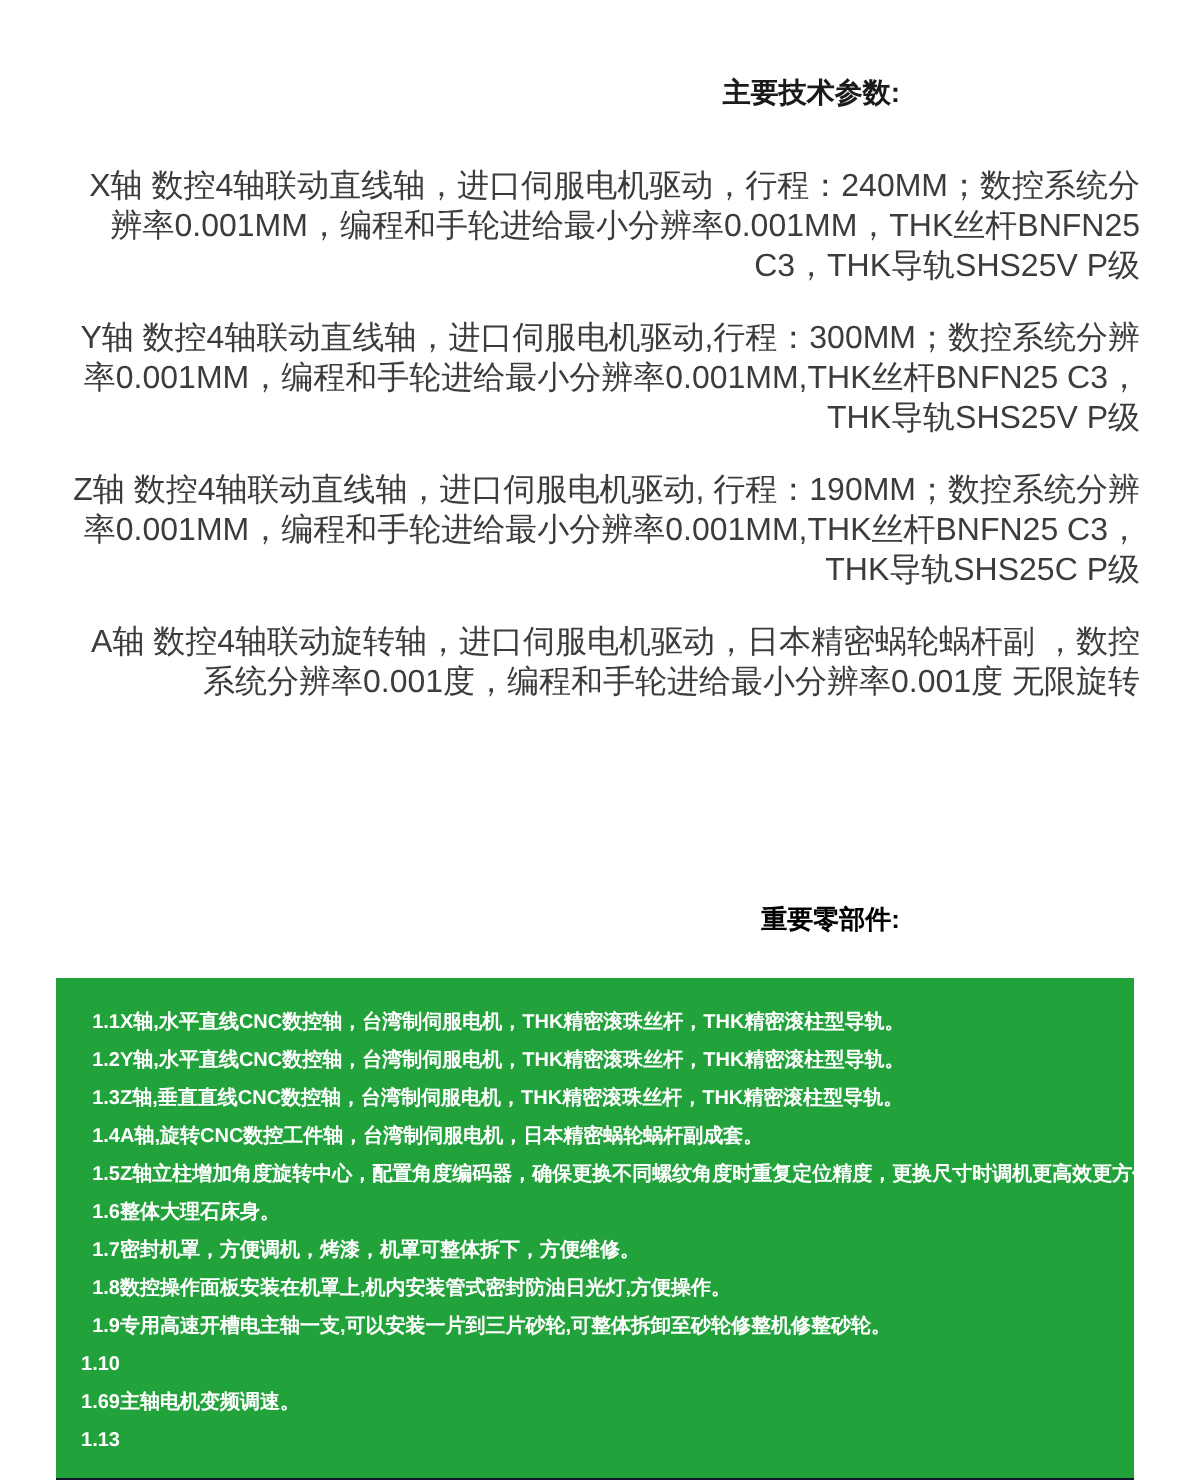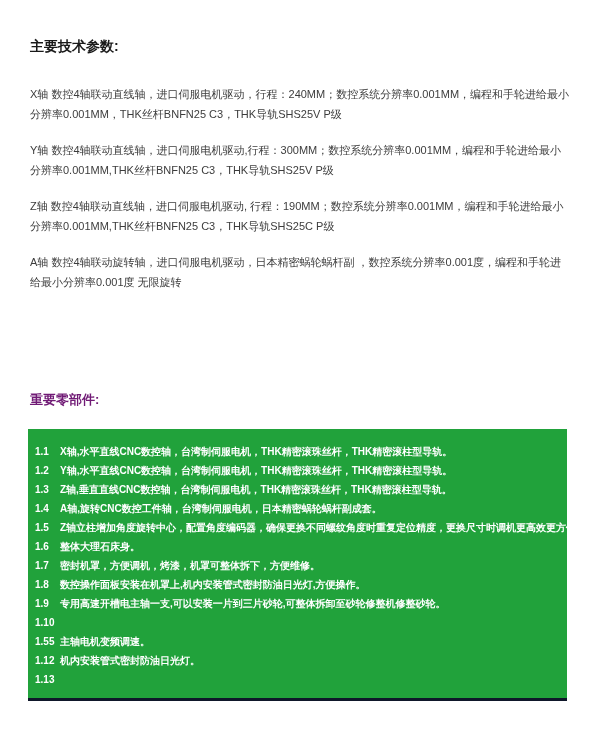--- a/index.html
+++ b/index.html
@@ -12,39 +12,40 @@
     height: 740px;
     font-family: "Liberation Sans", sans-serif;
     overflow: hidden;
   }
   .page {
     box-sizing: border-box;
     width: 480px;
     height: 740px;
     padding: 38px 30px 0 30px;
     background: #ffffff;
+    text-align: right;
   }
   .tech-heading {
     font-size: 14px;
     font-weight: bold;
     color: #1a1a1a;
     margin: 0 0 30px 0;
     line-height: 16px;
   }
   .tech-para {
-    font-size: 11px;
+    font-size: 16px;
     line-height: 20px;
     color: #3c3c3c;
     margin: 0 0 16px 0;
     width: 540px;
   }
   .components-heading {
     font-size: 13px;
     font-weight: bold;
-    color: #701a75;
+    color: #000000;
     margin: 100px 0 16px 0;
     line-height: 16px;
   }
   .components-panel {
     box-sizing: border-box;
     width: 539px;
     margin-left: -2px;
     margin-top: 21px;
     background: #21a23b;
     border-bottom: 3px solid #0f172a;
@@ -132,27 +133,23 @@
       <div class="component-item">
         <span class="component-num">1.9</span>
         <span class="component-text">专用高速开槽电主轴一支,可以安装一片到三片砂轮,可整体拆卸至砂轮修整机修整砂轮。</span>
       </div>
 
       <div class="component-item">
         <span class="component-num">1.10</span>
       </div>
 
       <div class="component-item">
-        <span class="component-num">1.55</span>
+        <span class="component-num">1.69</span>
         <span class="component-text">主轴电机变频调速。</span>
       </div>
 
-      <div class="component-item">
-        <span class="component-num">1.12</span>
-        <span class="component-text">机内安装管式密封防油日光灯。</span>
-      </div>
 
       <div class="component-item">
         <span class="component-num">1.13</span>
       </div>
     </div>
 
 </div>
 
 </body></html>

